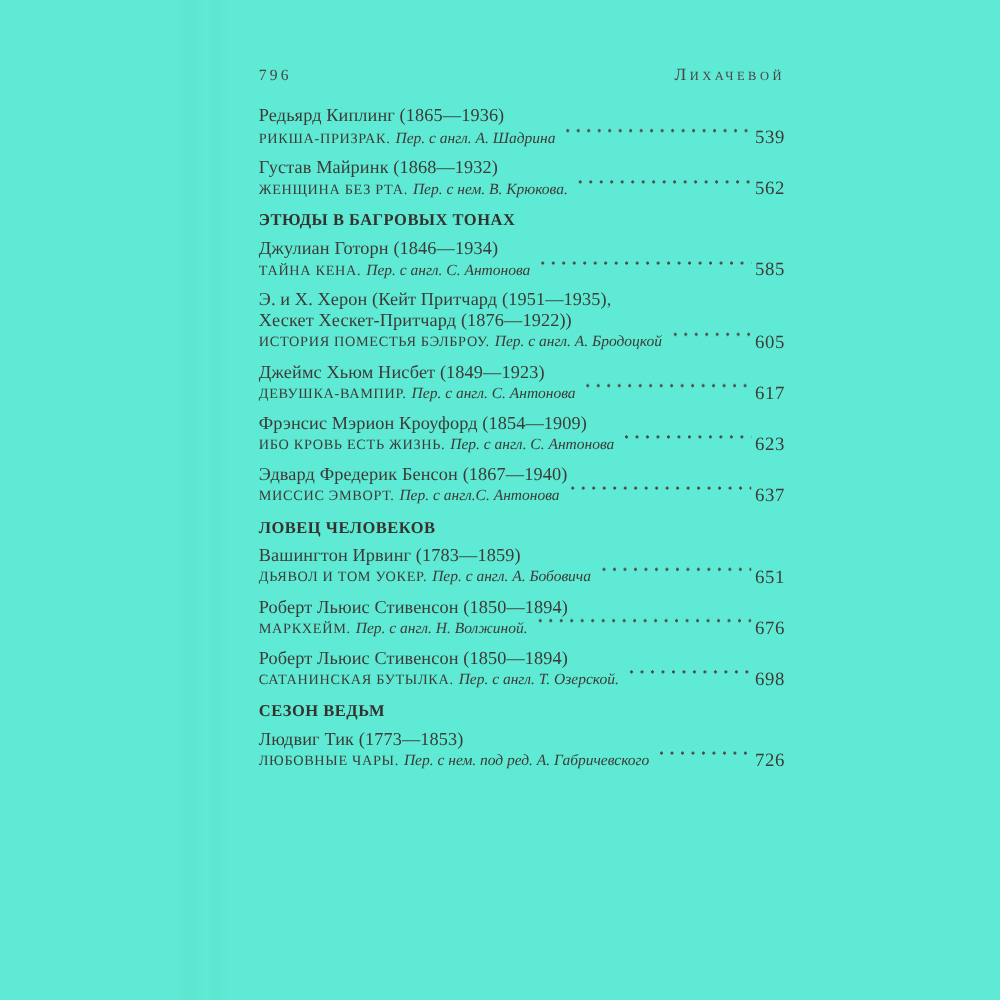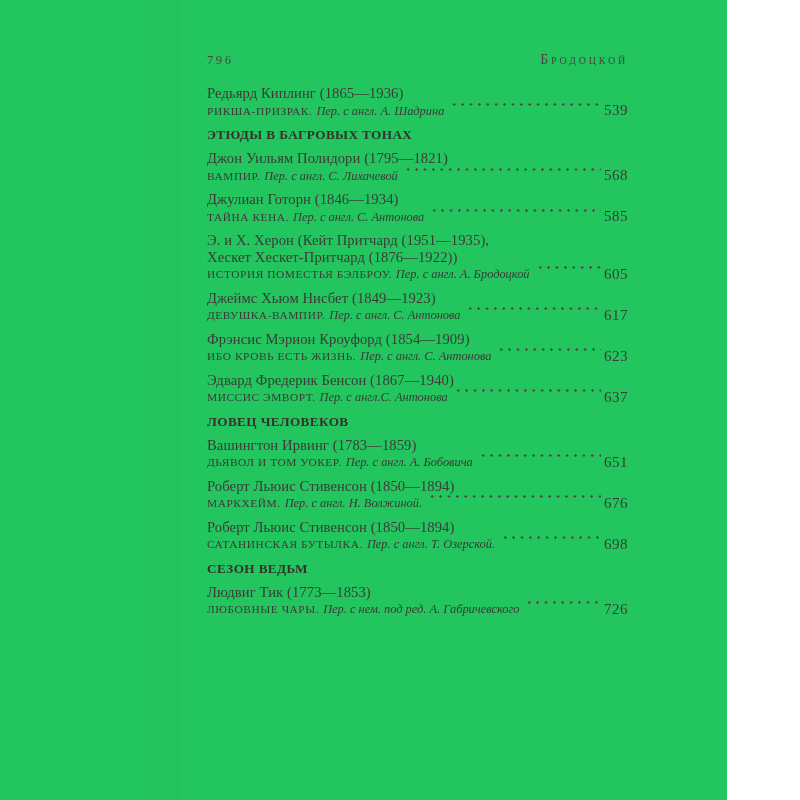--- a/index.html
+++ b/index.html
@@ -1,18 +1,18 @@
 <!DOCTYPE html>
 <html><head>
 <meta charset="utf-8">
 <style>
   html,body{margin:0;padding:0;}
   body{width:800px;height:800px;background:#ffffff;}
   .sheet{
-    position:relative;width:727px;height:800px;background:#22c55e;overflow:hidden;
+    position:relative;width:800px;height:800px;background:#5eead4;overflow:hidden;
     font-family:"Liberation Serif","DejaVu Serif",serif;color:#3e3a37;
     -webkit-font-smoothing:antialiased;
   }
   .scan-streak{
     position:absolute;top:0;left:140px;width:44px;height:800px;pointer-events:none;
     background:linear-gradient(90deg,rgba(0,0,0,0) 0%,rgba(0,0,0,0.018) 30%,rgba(0,0,0,0) 55%,rgba(0,0,0,0.014) 75%,rgba(0,0,0,0) 100%);
   }
   .content{position:absolute;left:207px;top:52px;width:421px;}
   .page-head{display:flex;justify-content:space-between;align-items:baseline;margin-bottom:17px;}
   .folio{font-size:12.5px;letter-spacing:2.6px;color:#4a4542;}
@@ -35,40 +35,40 @@
   .page-num{font-size:15px;letter-spacing:0.5px;}
 </style>
 </head>
 <body>
 
 <div class="sheet">
   <div class="scan-streak"></div>
   <div class="content">
     <div class="page-head">
       <span class="folio">796</span>
-      <span class="running">Бродоцкой</span>
+      <span class="running">Лихачевой</span>
     </div>
     <div id="toc">
         <div class="entry">
           <div class="author">Редьярд Киплинг (1865—1936)</div>
           <div class="title-line">
             <span><span class="work-title">РИКША-ПРИЗРАК.</span><span class="translator">Пер. с англ. А. Шадрина</span></span>
             <span class="leader"></span>
             <span class="page-num">539</span>
           </div>
         </div>
-        <div class="section-heading">ЭТЮДЫ В БАГРОВЫХ ТОНАХ</div>
         <div class="entry">
-          <div class="author">Джон Уильям Полидори (1795—1821)</div>
+          <div class="author">Густав Майринк (1868—1932)</div>
           <div class="title-line">
-            <span><span class="work-title">ВАМПИР.</span><span class="translator">Пер. с англ. С. Лихачевой</span></span>
+            <span><span class="work-title">ЖЕНЩИНА БЕЗ РТА.</span><span class="translator">Пер. с нем. В. Крюкова.</span></span>
             <span class="leader"></span>
-            <span class="page-num">568</span>
+            <span class="page-num">562</span>
           </div>
         </div>
+        <div class="section-heading">ЭТЮДЫ В БАГРОВЫХ ТОНАХ</div>
         <div class="entry">
           <div class="author">Джулиан Готорн (1846—1934)</div>
           <div class="title-line">
             <span><span class="work-title">ТАЙНА КЕНА.</span><span class="translator">Пер. с англ. С. Антонова</span></span>
             <span class="leader"></span>
             <span class="page-num">585</span>
           </div>
         </div>
         <div class="entry">
           <div class="author">Э. и Х. Херон (Кейт Притчард (1951—1935),</div>

